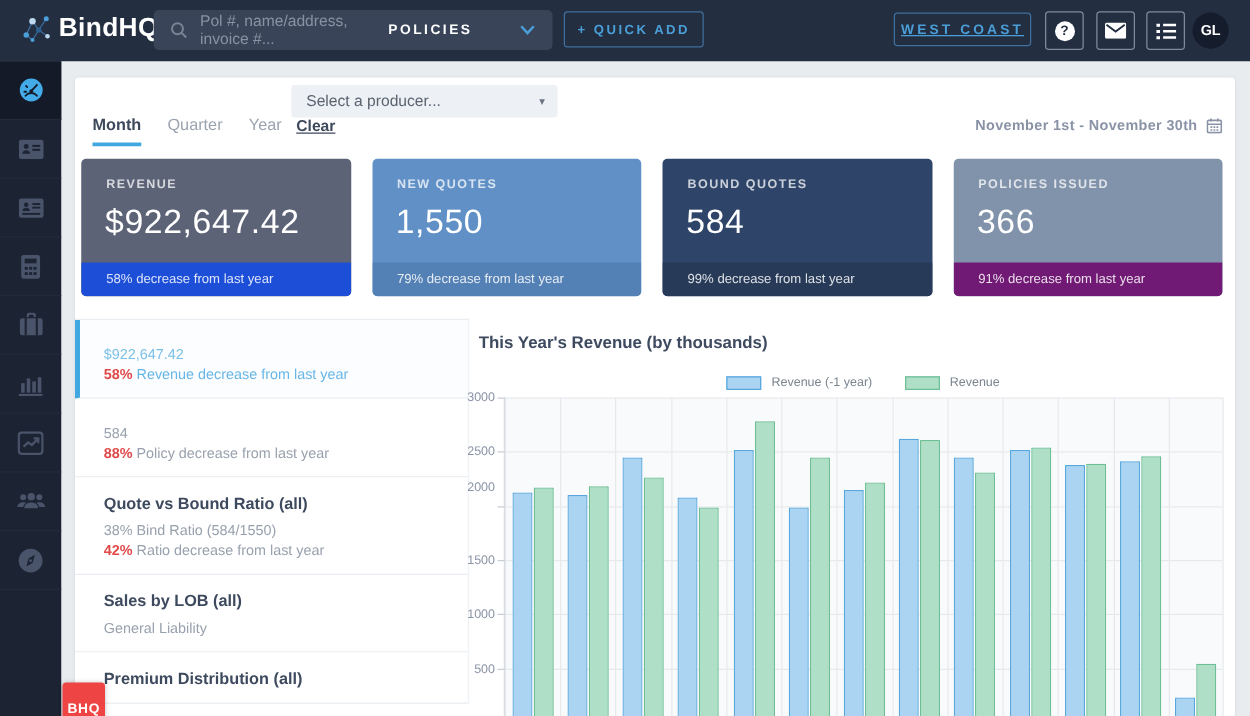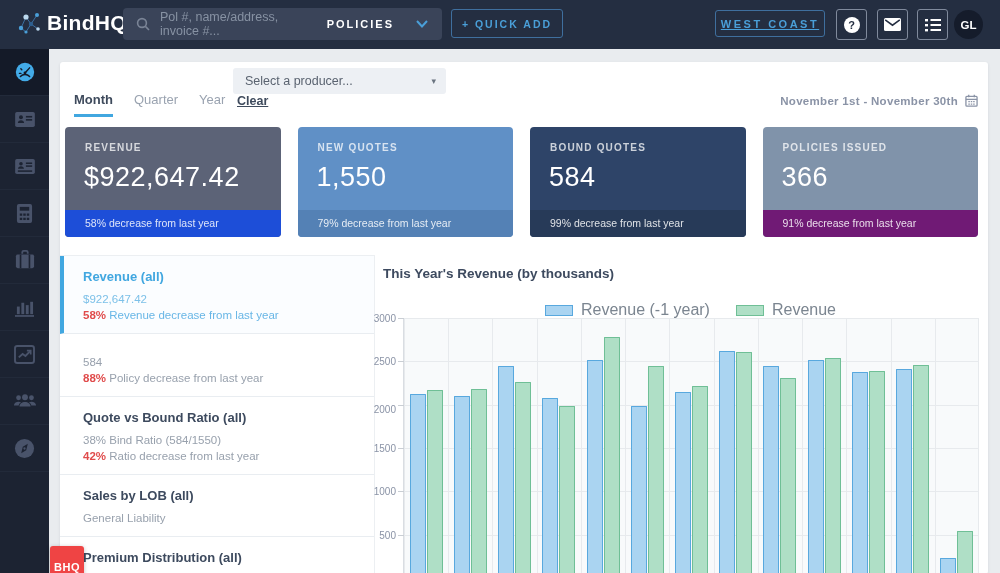--- a/index.html
+++ b/index.html
@@ -7,21 +7,21 @@
               font-family:"Liberation Sans", sans-serif; position:relative; }
 
   
   .navbar { position:absolute; left:0; top:0; width:1000px; height:49px; background:#242e41; z-index:30; }
   .brand { position:absolute; left:16px; top:10px; display:flex; align-items:center; gap:5px; }
   .brand-text { color:#fff; font-size:21px; font-weight:700; letter-spacing:.3px; }
   .searchbar { position:absolute; left:123px; top:8px; width:319px; height:32px; background:#3a4459;
                border-radius:4px; display:flex; align-items:center; }
   .search-glyph { margin-left:13px; display:flex; }
   .search-ph { margin-left:10px; color:#8792a3; font-size:12.5px; flex:1; }
-  .search-scope { color:#fff; font-size:11px; font-weight:700; letter-spacing:2px; margin-right:22px;padding-left:16px; }
+  .search-scope { color:#fff; font-size:11px; font-weight:700; letter-spacing:2px; margin-right:38px;padding-left:16px; }
   .search-caret { margin-right:14px; display:flex; }
   .btn-outline { position:absolute; border:1px solid #3f6f9e; border-radius:3px; color:#4a9fd8;
                  font-weight:700; letter-spacing:2px; font-size:10.5px; display:flex;
                  align-items:center; justify-content:center; background:transparent; cursor:pointer; }
   .quick-add { left:451px; top:9px; width:112px; height:29px; }
   .west-coast { left:715px; top:10px; width:110px; height:27px; letter-spacing:2.5px; font-size:11px;text-decoration:underline; }
   .nav-iconbtn { position:absolute; top:9px; width:31px; height:31px; border:1px solid #808a9c;
                  border-radius:3px; display:flex; align-items:center; justify-content:center; cursor:pointer; }
   .q-circle { width:16px; height:16px; border-radius:50%; background:#fff; color:#242e41;
               font-size:11px; font-weight:700; text-align:center; line-height:16px; }
@@ -75,21 +75,21 @@
   .m-item.active .m-line { color:#7cc0e8; }
   .m-item.active .m-line2 { color:#68b6e6; }
   .pct { color:#e04b4b; font-weight:700; }
 
   
   .chart-title { position:absolute; left:323px; top:204px; font-size:13.5px; font-weight:700; color:#3d4a5f; }
   .legend { position:absolute; left:343px; top:239px; width:575px; display:flex; justify-content:center;
             align-items:center; gap:8px; }
   .legend .gap { width:10px; }
   .swatch { width:28px; height:11px; border:1.5px solid; display:inline-block; }
-  .legend-label { font-size:16px; color:#7b8590; }
+  .legend-label { font-size:10px; color:#7b8590; }
   .plot { position:absolute; left:343px; top:256px; width:575px; height:260px; background:#f8fafb;
           border-left:1px solid #d9dde2; }
   .hgrid { position:absolute; left:0; width:100%; height:1px; background:#e7eaed; }
   .vgrid { position:absolute; top:0; width:1px; height:100%; background:#e7eaed; }
   .ytick-label { position:absolute; left:-42px; width:34px; text-align:right; font-size:10px; color:#8a93a6; }
   .ytick-mark { position:absolute; left:-6px; width:6px; height:1px; background:#c9ced4; }
   .bar { position:absolute; bottom:0; width:16px; border:1.5px solid; border-bottom:none;
          border-radius:1px 1px 0 0; }
 
   
@@ -322,21 +322,20 @@
       </div>
       <div class="stat-card" style="background: rgb(128, 147, 170);">
         <div class="stat-title">POLICIES ISSUED</div>
         <div class="stat-value">366</div>
         <div class="stat-footer" style="background: #701a75;">91% decrease from last year</div>
       </div>
     </div>
 
   <div class="metrics">
       <div class="m-item active">
-        <div class="m-title">Revenue (all)</div>
         <div class="m-line">$922,647.42</div>
         <div class="m-line2"><span class="pct">58%</span> Revenue decrease from last year</div>
       </div>
       <div class="m-item">
         <div class="m-line">584</div>
         <div class="m-line2"><span class="pct">88%</span> Policy decrease from last year</div>
       </div>
       <div class="m-item">
         <div class="m-title">Quote vs Bound Ratio (all)</div>
         <div class="m-line">38% Bind Ratio (584/1550)</div>
@@ -361,21 +360,21 @@
     </div>
   <div class="plot">
       <div class="hgrid" style="top: 0px;"></div>
       <div class="ytick-mark" style="top: 0px;"></div>
       <div class="ytick-label" style="top: -5px;">3000</div>
       <div class="hgrid" style="top: 43.3333px;"></div>
       <div class="ytick-mark" style="top: 43.3333px;"></div>
       <div class="ytick-label" style="top: 38.3333px;">2500</div>
       <div class="hgrid" style="top: 86.6667px;"></div>
       <div class="ytick-mark" style="top: 86.6667px;"></div>
-      <div class="ytick-label" style="top: 86px;">2000</div>
+      <div class="ytick-label" style="top: 67px;">2000</div>
       <div class="hgrid" style="top: 130px;"></div>
       <div class="ytick-mark" style="top: 130px;"></div>
       <div class="ytick-label" style="top: 125px;">1500</div>
       <div class="hgrid" style="top: 173.333px;"></div>
       <div class="ytick-mark" style="top: 173.333px;"></div>
       <div class="ytick-label" style="top: 168.333px;">1000</div>
       <div class="hgrid" style="top: 216.667px;"></div>
       <div class="ytick-mark" style="top: 216.667px;"></div>
       <div class="ytick-label" style="top: 211.667px;">500</div>
       <div class="vgrid" style="left: 0px;"></div>

